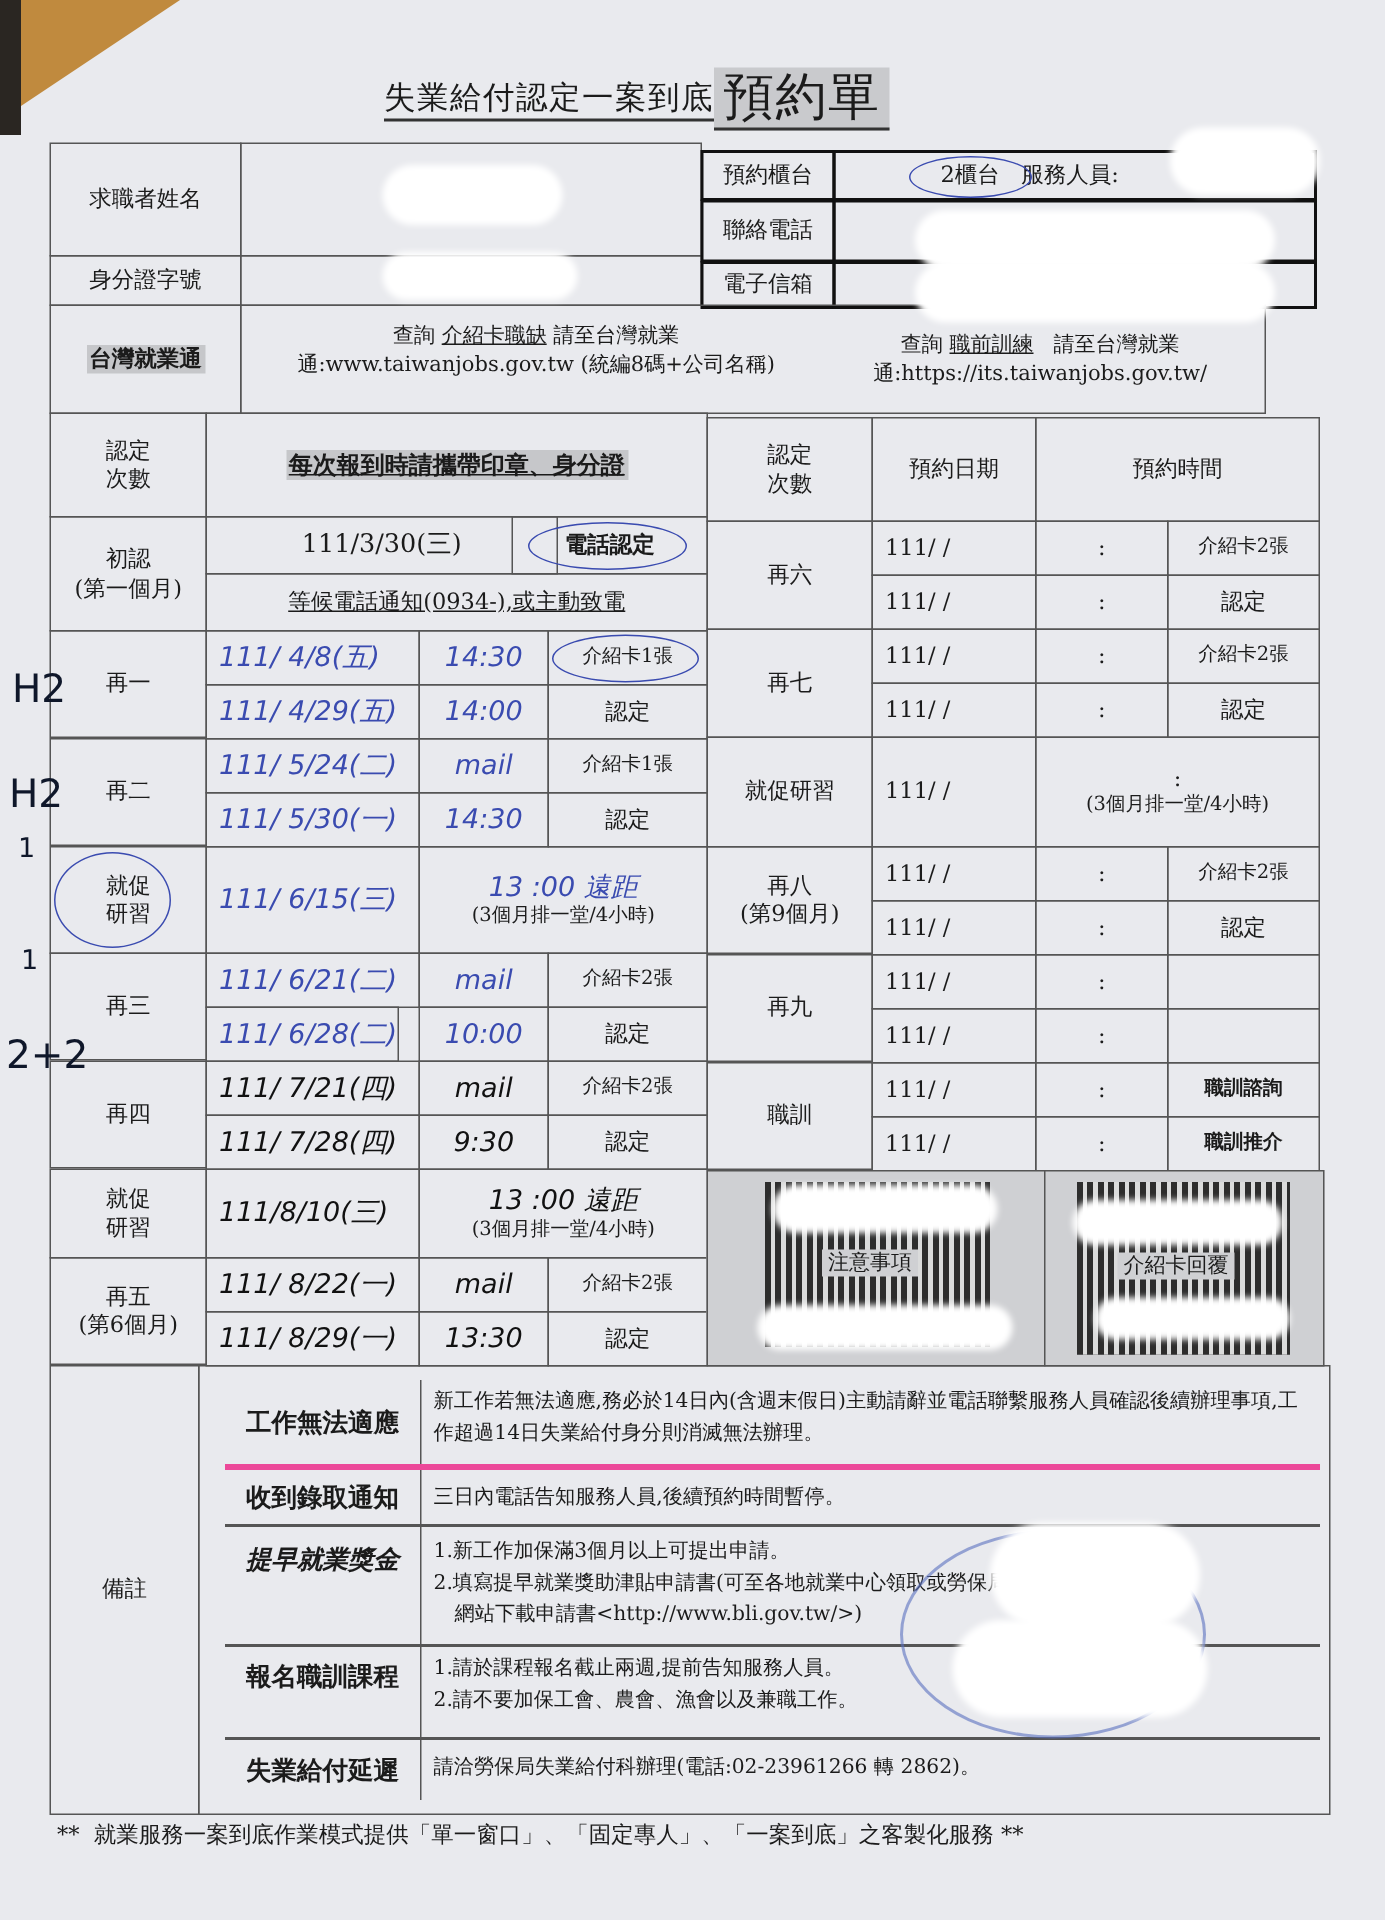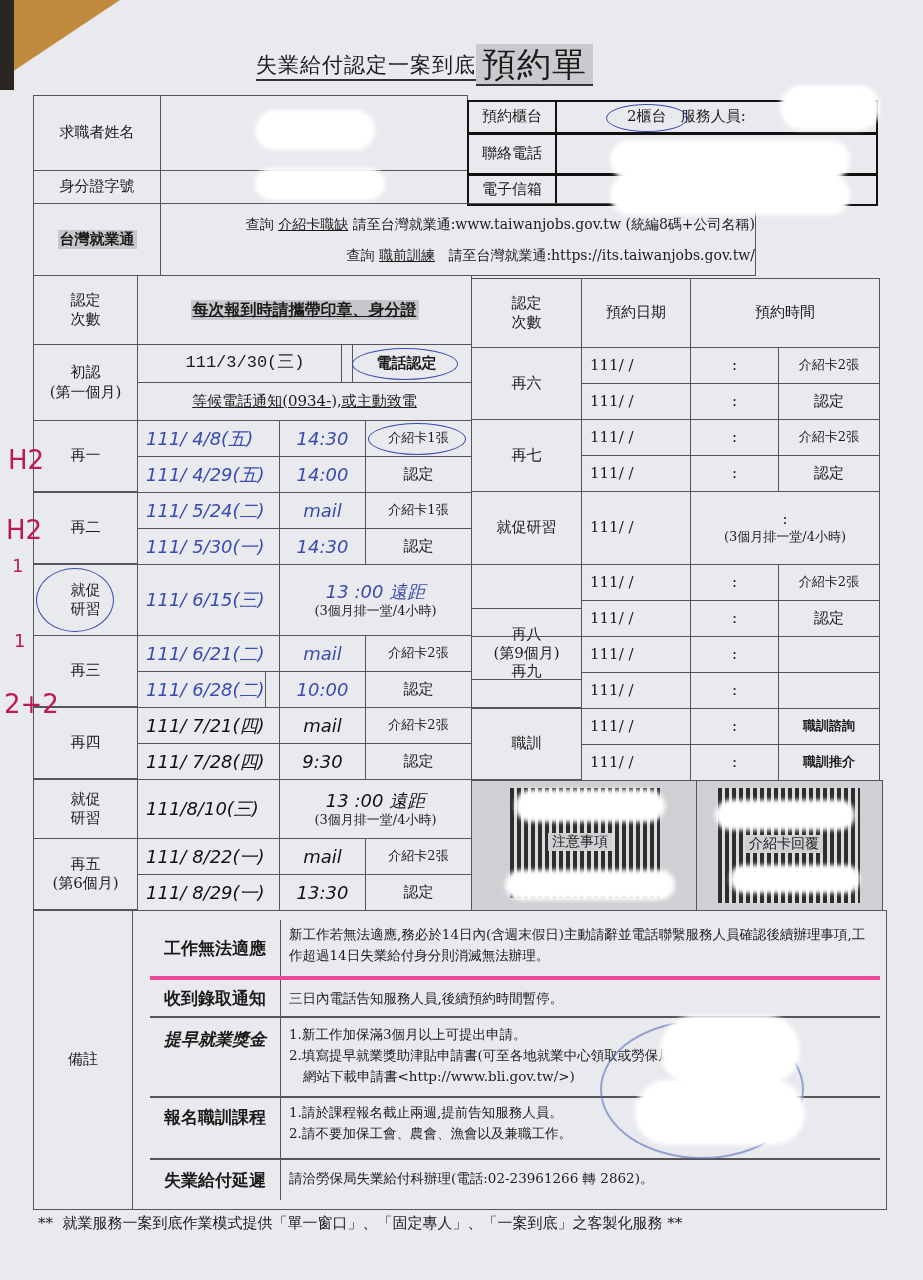--- a/index.html
+++ b/index.html
@@ -18,21 +18,21 @@
   .hand{font-family:"DejaVu Sans","Liberation Sans",sans-serif;color:#3a4bb0;font-style:italic;font-size:18px;}
   .handk{font-family:"DejaVu Sans","Liberation Sans",sans-serif;color:#111;font-style:italic;font-size:18px;}
   .small{font-size:13px;}
   .gray{background:#c6c7ca;padding:0 2px;}
   .ul{text-decoration:underline;}
   .blur{position:absolute;background:#fff;border-radius:22px;filter:blur(2px);}
   .circle{position:absolute;border:1.5px solid #3a4bb0;border-radius:50%;}
   .note-label{font-family:"DejaVu Sans","Liberation Sans",sans-serif;font-weight:bold;font-size:17px;}
   .note-text{font-size:13.5px;text-align:left;line-height:1.55;}
   .qr{position:absolute;background:repeating-linear-gradient(90deg,#111 0 4px,#ddd 4px 7px),#111;opacity:.85;}
-  .margin{position:absolute;font-family:"DejaVu Sans",sans-serif;color:#be185d;font-size:26px;}
+  .margin{position:absolute;font-family:"DejaVu Sans",sans-serif;color:#0f172a;font-size:26px;}
   .stamp{position:absolute;border:2px solid #5a6fc0;border-radius:50%;opacity:.6;}
 </style>
 </head>
 <body>
 
 <div class="corner"></div>
 <div class="corner2"></div>
 
 <div class="paper">
 
@@ -51,21 +51,21 @@
   </div>
   <div class="circle" style="left:606px;top:104px;width:80px;height:26px;"></div>
   <div class="cell thick" style="left:467px;top:133px;width:90px;height:42px;">聯絡電話</div>
   <div class="cell thick" style="left:555px;top:133px;width:323px;height:42px;"></div>
   <div class="cell thick" style="left:467px;top:174px;width:90px;height:32px;">電子信箱</div>
   <div class="cell thick" style="left:555px;top:174px;width:323px;height:32px;"></div>
 
   <div class="cell" style="left:33px;top:203px;width:128px;height:73px;">
     <span class="gray" style="font-weight:bold;">台灣就業通</span>
   </div>
-  <div class="cell" style="left:160px;top:203px;width:596px;height:73px;flex-direction:column;align-items:flex-end;padding-left:10px;font-size:14px;">
+  <div class="cell" style="left:160px;top:203px;width:684px;height:73px;flex-direction:row;align-items:center;padding-left:10px;font-size:14px;">
     <div style="margin-bottom:12px;">
       <span>查詢</span>
       <span class="ul">介紹卡職缺</span>
       <span>請至台灣就業通:www.taiwanjobs.gov.tw (統編8碼+公司名稱)</span>
     </div>
     <div>
       <span>查詢</span>
       <span class="ul">職前訓練</span>
       &nbsp;&nbsp;<span>請至台灣就業通:https://its.taiwanjobs.gov.tw/</span>
     </div>
@@ -80,21 +80,21 @@
   <div class="cell" style="left:33px;top:275px;width:105px;height:70px;white-space:pre;">認定
 次數</div>
   <div class="cell" style="left:137px;top:275px;width:335px;height:70px;">
     <span class="gray ul" style="font-weight:bold;font-size:16px;">每次報到時請攜帶印章、身分證</span>
   </div>
 
   <div class="cell" style="left:33px;top:344px;width:105px;height:77px;flex-direction:column;">
     <span>初認</span>
     <span>(第一個月)</span>
   </div>
-  <div class="cell" style="left:137px;top:344px;width:216px;height:39px;font-size:17px;font-family:Liberation Mono, monospace;">111/3/30(三)</div>
+  <div class="cell" style="left:137px;top:344px;width:235px;height:39px;font-size:17px;">111/3/30(三)</div>
   <div class="cell" style="left:341px;top:344px;width:131px;height:39px;font-weight:bold;">電話認定</div>
   <div class="circle" style="left:352px;top:348px;width:104px;height:30px;"></div>
   <div class="cell ul" style="left:137px;top:382px;width:335px;height:39px;">等候電話通知(0934-),或主動致電</div>
 
   <div class="cell" style="left:33px;top:420px;width:105px;height:72px;">再一</div>
   <div class="cell left hand" style="left:137px;top:420px;width:143px;height:37px;">111/ 4/8(五)</div>
   <div class="cell hand" style="left:279px;top:420px;width:87px;height:37px;">14:30</div>
   <div class="cell small" style="left:365px;top:420px;width:107px;height:37px;">介紹卡1張</div>
   <div class="cell left hand" style="left:137px;top:456px;width:143px;height:37px;">111/ 4/29(五)</div>
   <div class="cell hand" style="left:279px;top:456px;width:87px;height:37px;">14:00</div>
@@ -174,21 +174,21 @@
   <div class="cell" style="left:690px;top:455px;width:89px;height:37px;">:</div>
   <div class="cell" style="left:778px;top:455px;width:102px;height:37px;">認定</div>
 
   <div class="cell" style="left:471px;top:491px;width:111px;height:74px;">就促研習</div>
   <div class="cell left" style="left:581px;top:491px;width:110px;height:74px;">111/   /</div>
   <div class="cell" style="left:690px;top:491px;width:190px;height:74px;flex-direction:column;">
     <span>:</span>
     <span class="small">(3個月排一堂/4小時)</span>
   </div>
 
-  <div class="cell" style="left:471px;top:564px;width:111px;height:72px;flex-direction:column;margin-top:44px;">
+  <div class="cell" style="left:471px;top:564px;width:111px;height:72px;flex-direction:column;">
     <span>再八</span>
     <span>(第9個月)</span>
   </div>
   <div class="cell left" style="left:581px;top:564px;width:110px;height:37px;">111/   /</div>
   <div class="cell" style="left:690px;top:564px;width:89px;height:37px;">:</div>
   <div class="cell small" style="left:778px;top:564px;width:102px;height:37px;">介紹卡2張</div>
   <div class="cell left" style="left:581px;top:600px;width:110px;height:37px;">111/   /</div>
   <div class="cell" style="left:690px;top:600px;width:89px;height:37px;">:</div>
   <div class="cell" style="left:778px;top:600px;width:102px;height:37px;">認定</div>
 

